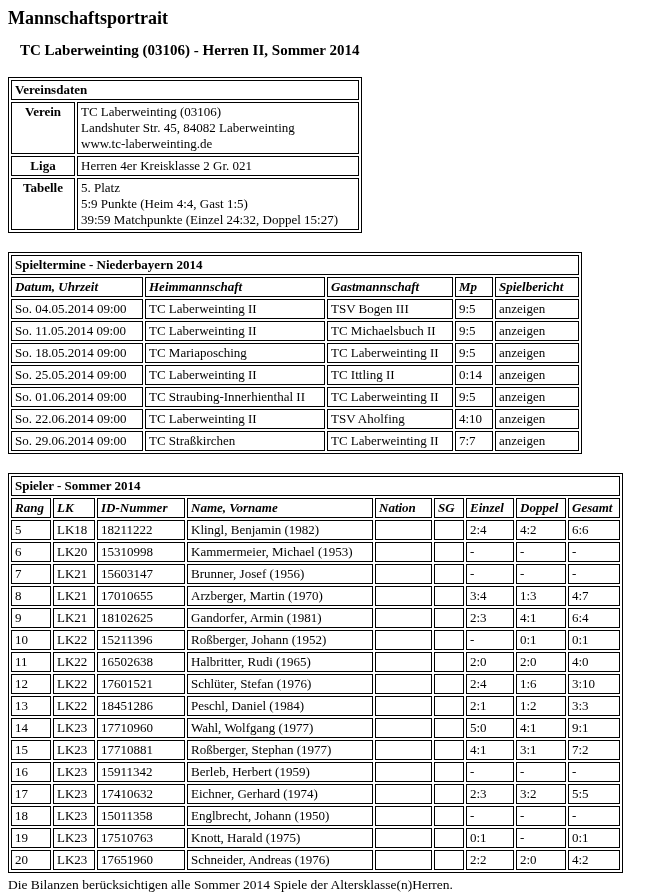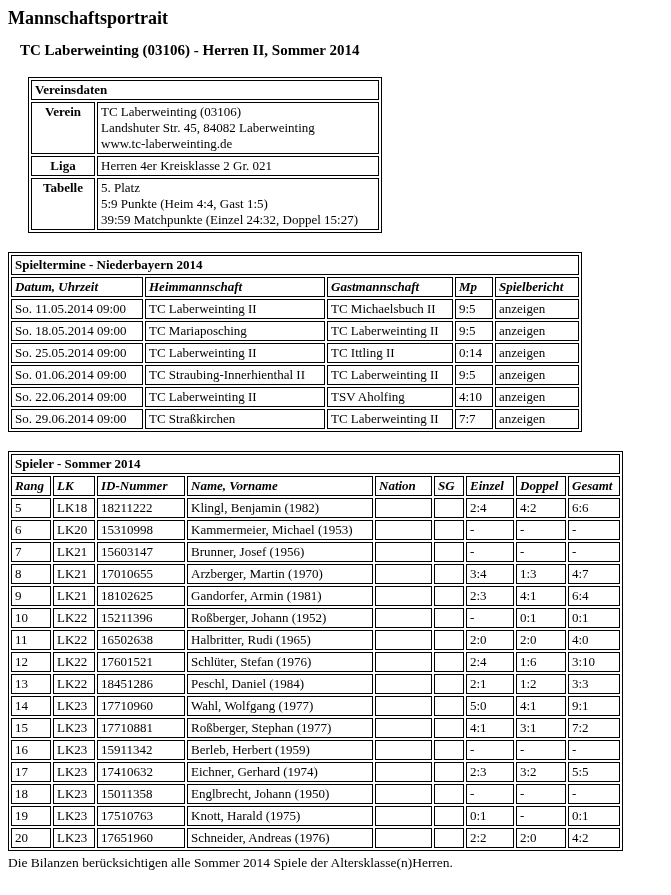--- a/index.html
+++ b/index.html
@@ -37,21 +37,21 @@
     text-align: left;
     vertical-align: top;
     font-weight: normal;
     white-space: nowrap;
     overflow: hidden;
     background: #ffffff;
   }
   table.box th.section { font-weight: bold; }
   table.box tr.colhead th { font-weight: bold; font-style: italic; }
   table.box th.rowlabel { font-weight: bold; text-align: center; }
-  table.vereinsdaten { width: 354px; margin-left: 20px; }
+  table.vereinsdaten { width: 354px; }
   table.vereinsdaten td div { white-space: nowrap; }
   table.termine { width: 574px; }
   table.spieler { width: 615px; margin-bottom: 4px; }
   .footnote {
     font-size: 13.5px;
     margin-top: 0;
   }
   .linklike { cursor: pointer; }
 </style>
 </head>
@@ -106,20 +106,27 @@
       <tr>
         <th colspan="5" class="section">Spieltermine - Niederbayern 2014</th>
       </tr>
       <tr class="colhead">
         <th>Datum, Uhrzeit</th>
         <th>Heimmannschaft</th>
         <th>Gastmannschaft</th>
         <th>Mp</th>
         <th>Spielbericht</th>
       </tr>
+    <tr>
+          <td>So. 04.05.2014 09:00</td>
+          <td>TC Laberweinting II</td>
+          <td>TSV Bogen III</td>
+          <td>9:5</td>
+          <td><span class="linklike">anzeigen</span></td>
+        </tr>
         <tr>
           <td>So. 11.05.2014 09:00</td>
           <td>TC Laberweinting II</td>
           <td>TC Michaelsbuch II</td>
           <td>9:5</td>
           <td><span class="linklike">anzeigen</span></td>
         </tr>
         <tr>
           <td>So. 18.05.2014 09:00</td>
           <td>TC Mariaposching</td>

